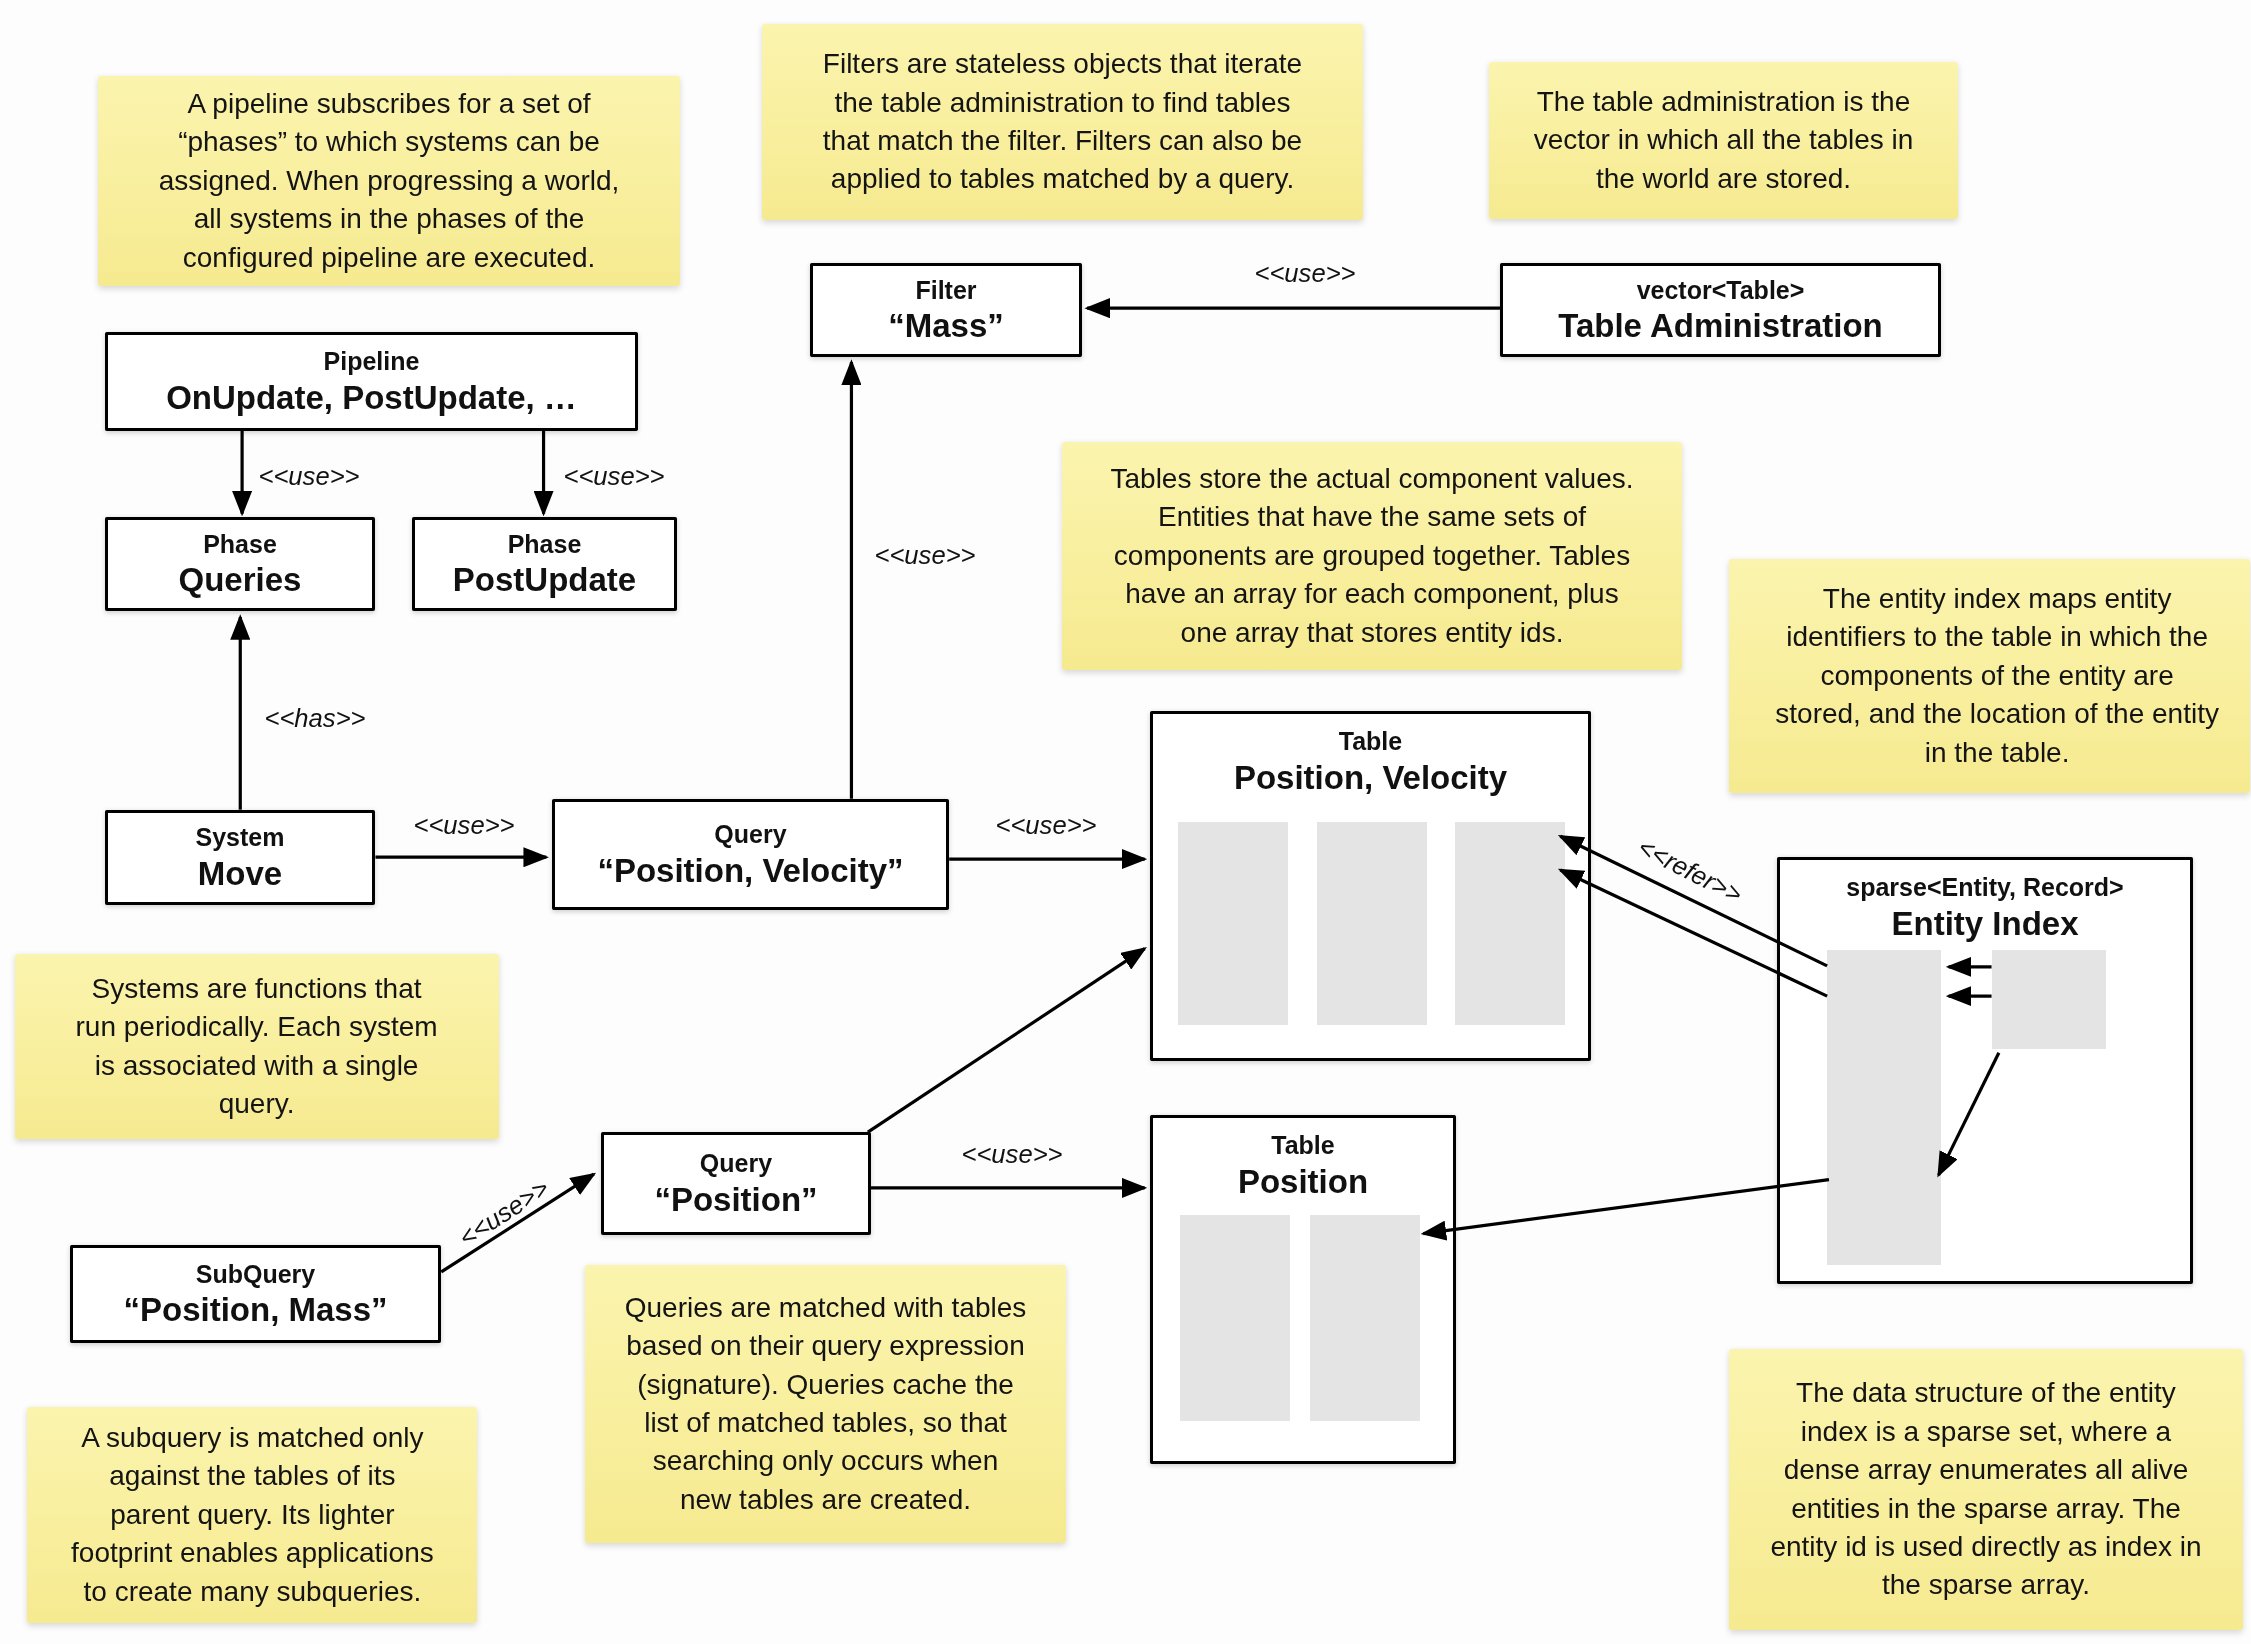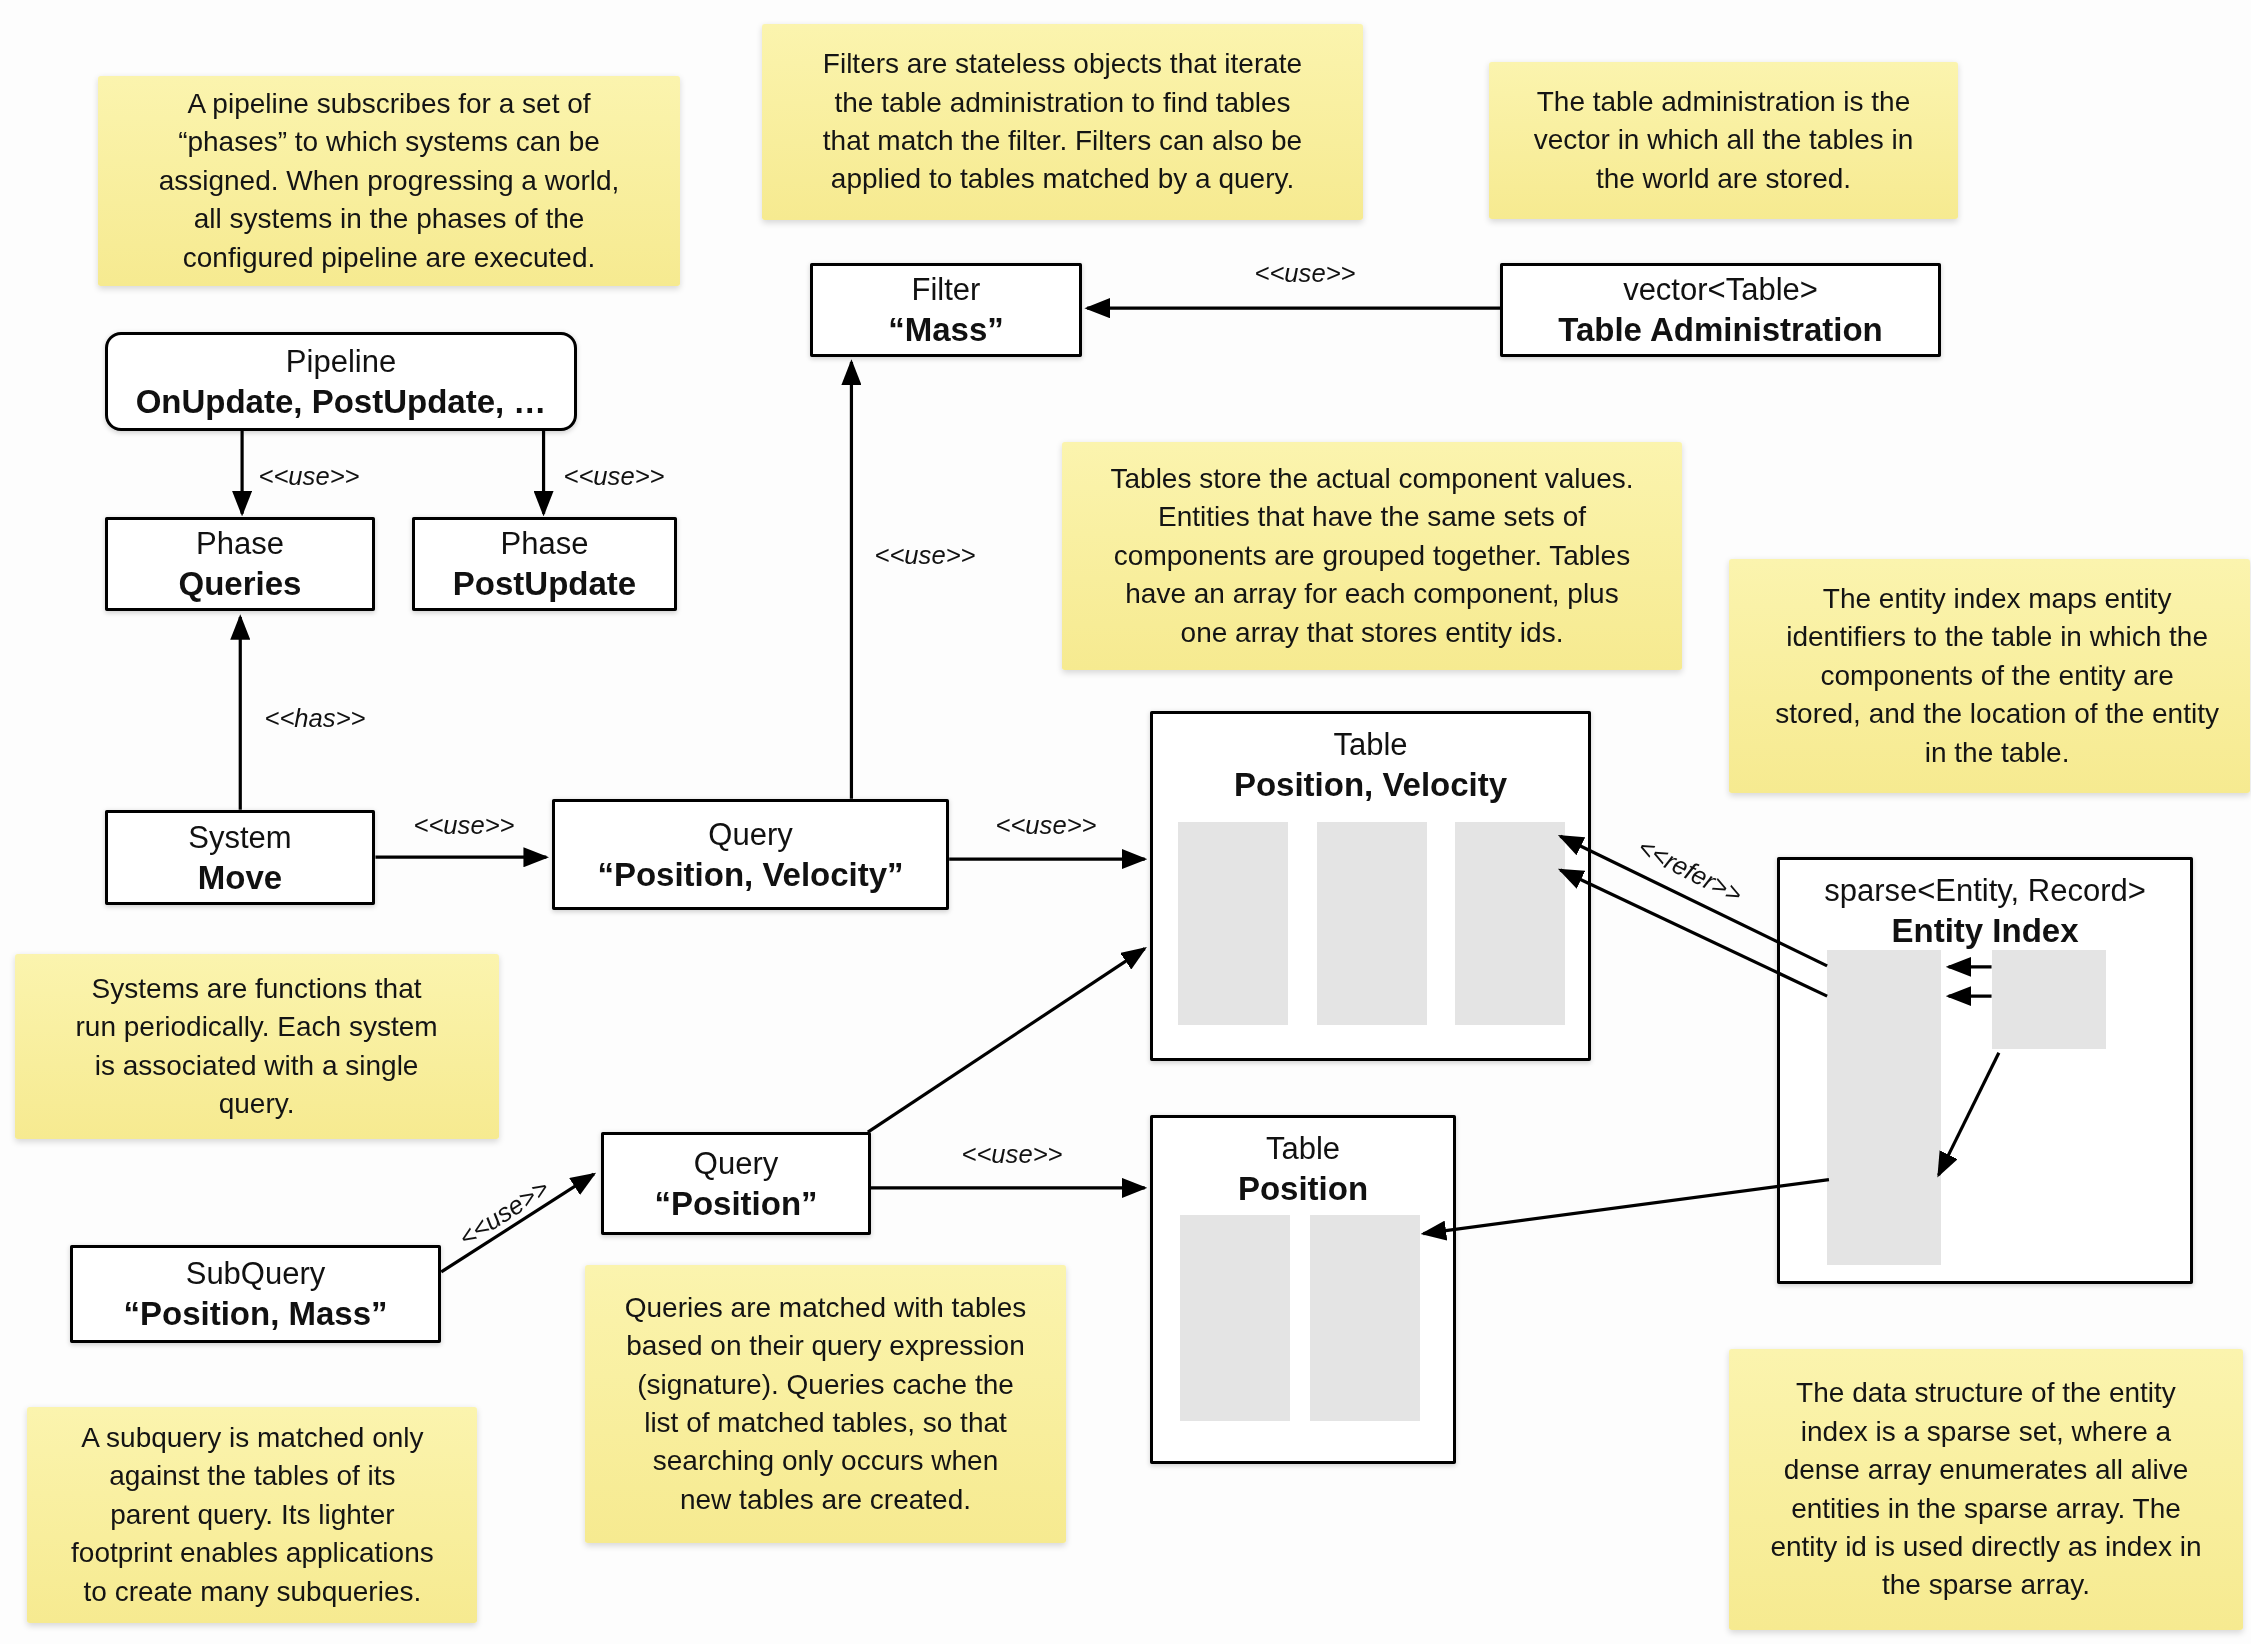--- a/index.html
+++ b/index.html
@@ -17,21 +17,21 @@
     font-size:28px;line-height:1.37;color:#141414;
     padding:7.3px 12.8px;
   }
   .uml{
     position:absolute;box-sizing:border-box;
     background:#fff;border:3.7px solid #000;border-radius:1.8px;
     box-shadow:0 1.8px 5.5px rgba(0,0,0,0.18);
     display:flex;flex-direction:column;align-items:center;justify-content:center;
     text-align:center;
   }
-  .uml .t1{font-size:31px;font-weight:normal;line-height:1.3;}
+  .uml .t1{font-size:25px;font-weight:bold;line-height:1.3;}
   .uml .t2{font-size:33px;font-weight:bold;line-height:1.2;}
   .uml.container{justify-content:flex-start;padding-top:11px;}
   .block{position:absolute;background:#e4e4e4;}
   .edge-label{
     position:absolute;font-style:italic;font-size:25.6px;color:#111;
     transform:translate(-50%,-50%);white-space:nowrap;
   }
   .edge-label.rot-neg{transform:translate(-50%,-50%) rotate(-33deg);}
   .edge-label.rot-pos{transform:translate(-50%,-50%) rotate(27deg);}
   svg.arrows{position:absolute;left:0;top:0;pointer-events:none;}
@@ -85,21 +85,21 @@
 footprint enables applications
 to create many subqueries.</div>
 
 <div class="note" style="left:1729px;top:1349px;width:514px;height:281px;">The data structure of the entity
 index is a sparse set, where a
 dense array enumerates all alive
 entities in the sparse array. The
 entity id is used directly as index in
 the sparse array.</div>
 
-<div class="uml" style="left:105px;top:332px;width:472px;height:99px;border-radius:16px;">
+<div class="uml" style="left:105px;top:332px;width:533px;height:99px;">
   <span class="t1">Pipeline</span>
   <span class="t2">OnUpdate, PostUpdate, …</span>
 </div>
 
 <div class="uml" style="left:810px;top:263px;width:272px;height:94px;">
   <span class="t1">Filter</span>
   <span class="t2">“Mass”</span>
 </div>
 
 <div class="uml" style="left:1500px;top:263px;width:441px;height:94px;">

